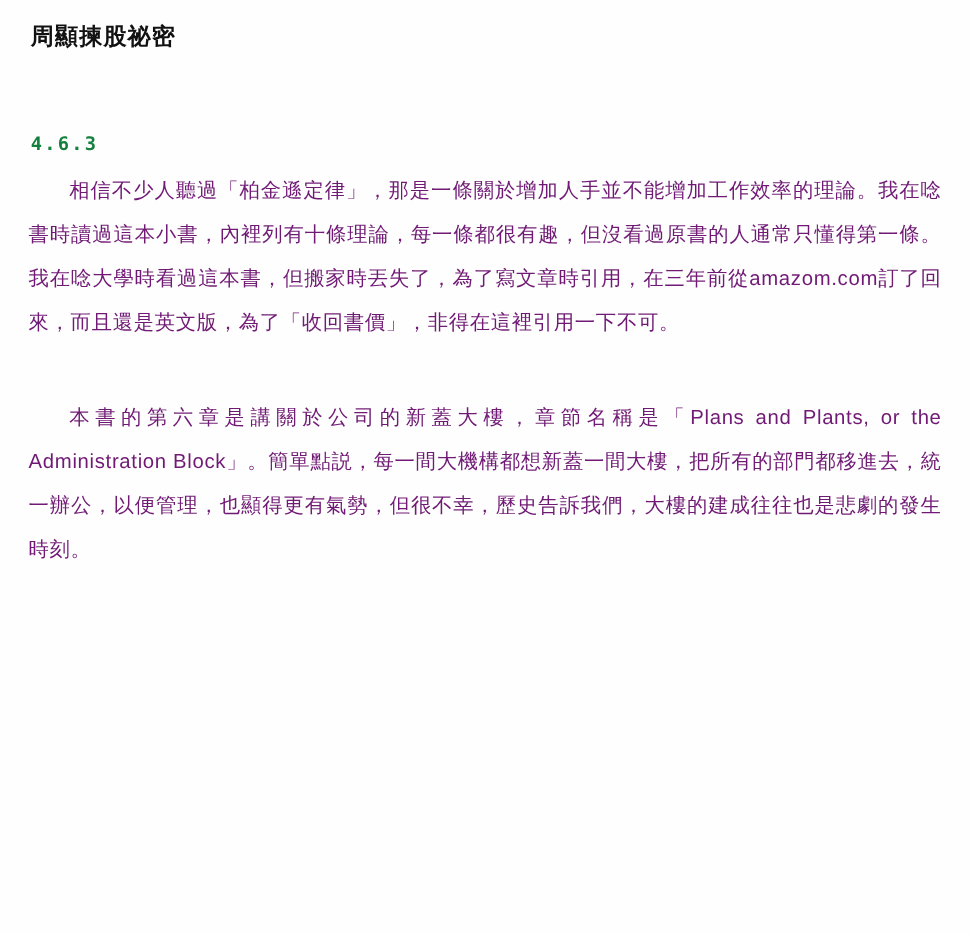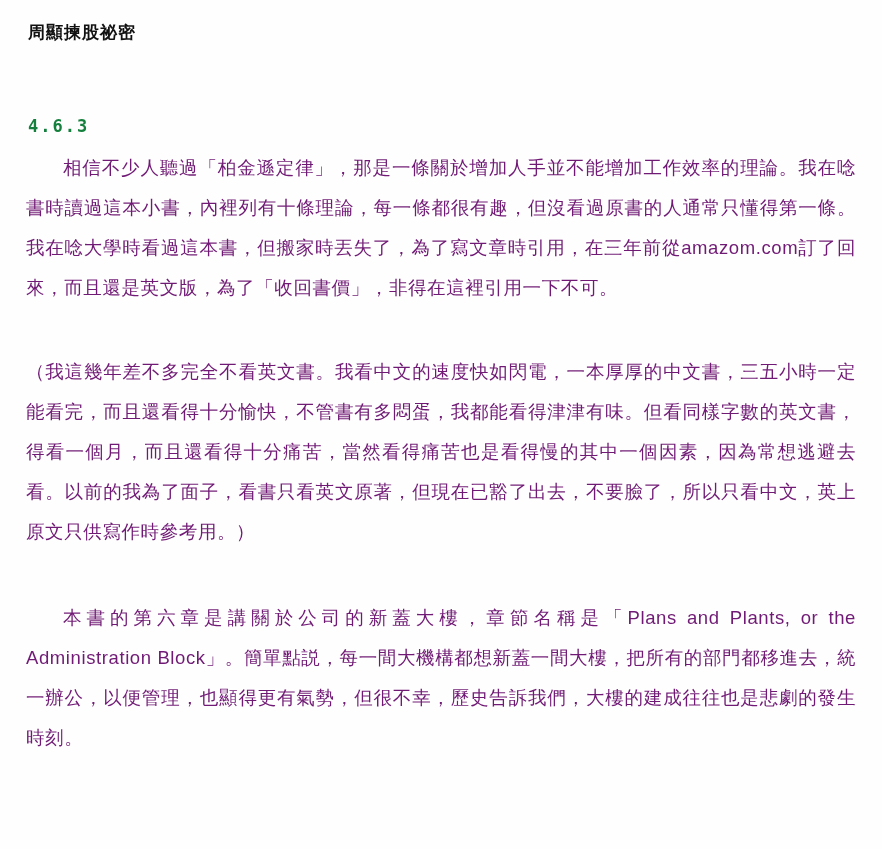--- a/index.html
+++ b/index.html
@@ -16,26 +16,27 @@
   }
   .page {
     position: relative;
     width: 882px;
     height: 849px;
     box-sizing: border-box;
     padding: 22px 26px 0 26px;
     background: #fefefe;
   }
   .running-head {
-    font-size: 17px;
+    font-size: 21px;
     font-weight: bold;
     letter-spacing: 1px;
     color: #111;
     margin: 0 0 0 2px;
     line-height: 1.3;
+    font-family: Liberation Mono, monospace;
   }
   .section-heading {
     margin: 72px 0 0 2px;
     font-size: 19px;
     font-weight: bold;
     color: #15803d;
     letter-spacing: 0.5px;
     display: flex;
     align-items: baseline;
     gap: 10px;
@@ -73,17 +74,16 @@
 <div class="page">
 
   <h1 class="running-head">周顯揀股祕密</h1>
 
   <h2 class="section-heading">
     <span class="section-number">4.6.3</span>
   </h2>
 
   <p class="body-text para-indent para-gap-1">相信不少人聽過「柏金遜定律」，那是一條關於增加人手並不能增加工作效率的理論。我在唸書時讀過這本小書，內裡列有十條理論，每一條都很有趣，但沒看過原書的人通常只懂得第一條。我在唸大學時看過這本書，但搬家時丟失了，為了寫文章時引用，在三年前從amazom.com訂了回來，而且還是英文版，為了「收回書價」，非得在這裡引用一下不可。</p>
 
-  <p class="body-text para-gap-2">（我這幾年差不多完全不看英文書。我看中文的速度快如閃電，一本厚厚的中文書，三五小時一定能看完，而且還看得十分愉快，不管書有多悶蛋，我都能看得津津有味。但看同樣字數的英文書，得看一個月，而且還看得十分痛苦，當然看得痛苦也是看得慢的其中一個因素，因為常想逃避去看。以前的我為了面子，看書只看英文原著，但現在已豁了出去，不要臉了，所以只看中文，英上原文只供寫作時參考用。）</p>
 
   <p class="body-text para-indent para-gap-3">本書的第六章是講關於公司的新蓋大樓，章節名稱是「Plans and Plants, or the Administration Block」。簡單點説，每一間大機構都想新蓋一間大樓，把所有的部門都移進去，統一辦公，以便管理，也顯得更有氣勢，但很不幸，歷史告訴我們，大樓的建成往往也是悲劇的發生時刻。</p>
 
 </div>
 
 </body></html>

